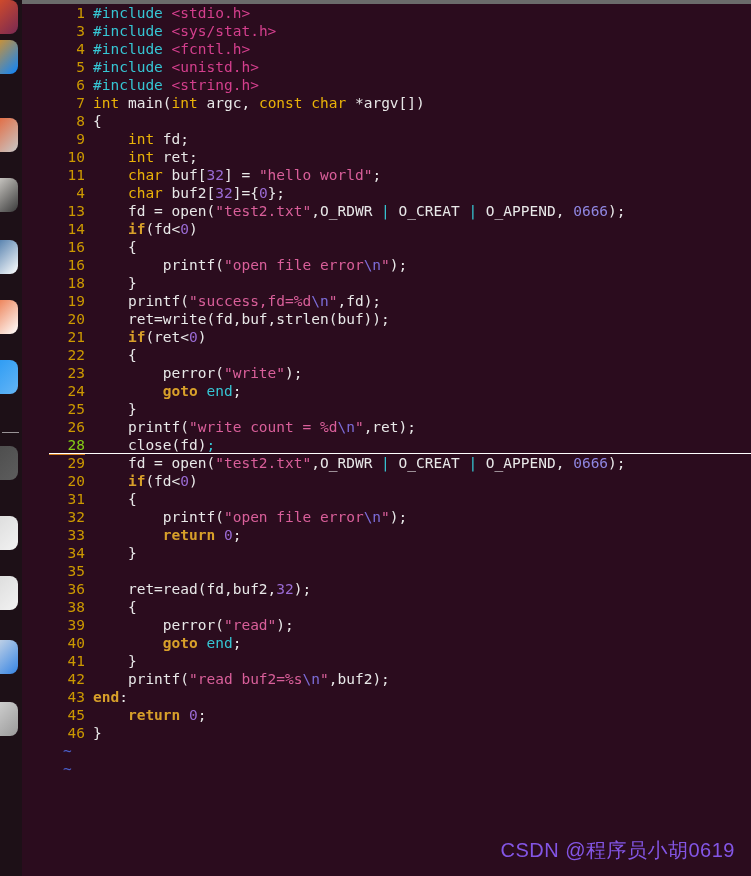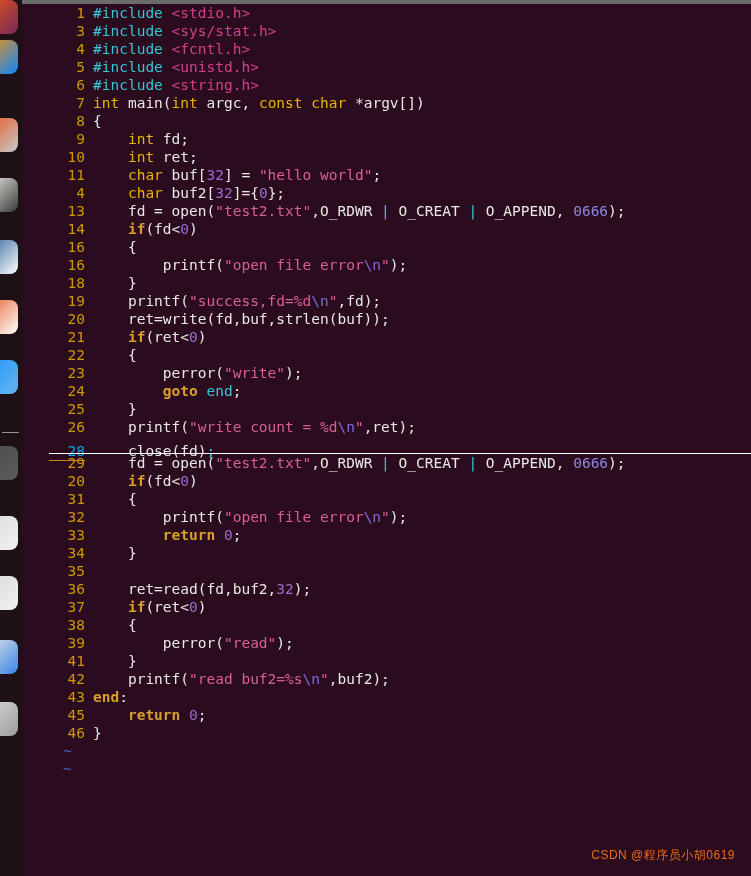--- a/index.html
+++ b/index.html
@@ -71,23 +71,22 @@
 
   
   .line.cursorline::after {
     content: "";
     position: absolute;
     left: 0; right: -22px; bottom: 0;
     height: 1px;
     background: #ffffff;
   }
   .line.cursorline .ln {
-    color: #0ea5e9;
+    color: #84cc16;
     border-bottom: 1px solid #d07b1a;
-    margin-top: 6px;
   }
 
   
   .tilde {
     height: 18px; line-height: 18px; font-size: 14.5px;
     color: #4a5ec8; padding-left: 14px; white-space: pre;
   }
 
   
   .c-pre   { color: #36c6d4; }   
@@ -100,23 +99,23 @@
   .c-esc   { color: #7c6cd8; }   
   .c-kw    { color: #d8a02a; font-weight: bold; }   
   .c-label { color: #36c6d4; }   
   .c-op    { color: #36c6d4; }   
   .c-semi  { color: #36c6d4; }
 
   
   #watermark {
     position: absolute;
     right: 16px; bottom: 12px;
-    color: #f97316;
+    color: #8b5cf6;
     font-family: "Liberation Sans", "DejaVu Sans", sans-serif;
-    font-size: 12px;
+    font-size: 20px;
     letter-spacing: 0.5px;
     z-index: 9;
     opacity: 0.92;
   }
 </style>
 </head>
 <body>
 
 <div id="screen">
 
@@ -190,23 +189,23 @@
         <div class="line"><span class="ln">26</span><span class="code"><span class="c-id">    printf(</span><span class="c-str">"write count = %d</span><span class="c-esc">\n</span><span class="c-str">"</span><span class="c-id">,ret);</span></span></div>
         <div class="line cursorline"><span class="ln">28</span><span class="code"><span class="c-id">    close(fd)</span><span class="c-semi">;</span></span></div>
         <div class="line"><span class="ln">29</span><span class="code"><span class="c-id">    fd = open(</span><span class="c-str">"test2.txt"</span><span class="c-id">,O_RDWR </span><span class="c-op">|</span><span class="c-id"> O_CREAT </span><span class="c-op">|</span><span class="c-id"> O_APPEND, </span><span class="c-numo">0666</span><span class="c-id">);</span></span></div>
         <div class="line"><span class="ln">20</span><span class="code"><span class="c-id">    </span><span class="c-kw">if</span><span class="c-id">(fd&lt;</span><span class="c-num">0</span><span class="c-id">)</span></span></div>
         <div class="line"><span class="ln">31</span><span class="code"><span class="c-id">    {</span></span></div>
         <div class="line"><span class="ln">32</span><span class="code"><span class="c-id">        printf(</span><span class="c-str">"open file error</span><span class="c-esc">\n</span><span class="c-str">"</span><span class="c-id">);</span></span></div>
         <div class="line"><span class="ln">33</span><span class="code"><span class="c-id">        </span><span class="c-kw">return</span><span class="c-id"> </span><span class="c-num">0</span><span class="c-id">;</span></span></div>
         <div class="line"><span class="ln">34</span><span class="code"><span class="c-id">    }</span></span></div>
         <div class="line"><span class="ln">35</span><span class="code"></span></div>
         <div class="line"><span class="ln">36</span><span class="code"><span class="c-id">    ret=read(fd,buf2,</span><span class="c-num">32</span><span class="c-id">);</span></span></div>
-        <div class="line"><span class="ln">37</span><span class="code"><span class="c-id">    </span><span class="c-kw">if</span><span class="c-id">(ret&lt;</span><span class="c-num">0</span><span class="c-id">)</span></span></div>
         <div class="line"><span class="ln">38</span><span class="code"><span class="c-id">    {</span></span></div>
         <div class="line"><span class="ln">39</span><span class="code"><span class="c-id">        perror(</span><span class="c-str">"read"</span><span class="c-id">);</span></span></div>
+        <div class="line"><span class="ln">40</span><span class="code"><span class="c-id">        </span><span class="c-kw">goto</span><span class="c-id"> </span><span class="c-label">end</span><span class="c-id">;</span></span></div>
         <div class="line"><span class="ln">41</span><span class="code"><span class="c-id">    }</span></span></div>
         <div class="line"><span class="ln">42</span><span class="code"><span class="c-id">    printf(</span><span class="c-str">"read buf2=%s</span><span class="c-esc">\n</span><span class="c-str">"</span><span class="c-id">,buf2);</span></span></div>
         <div class="line"><span class="ln">43</span><span class="code"><span class="c-kw">end</span><span class="c-id">:</span></span></div>
         <div class="line"><span class="ln">45</span><span class="code"><span class="c-id">    </span><span class="c-kw">return</span><span class="c-id"> </span><span class="c-num">0</span><span class="c-id">;</span></span></div>
         <div class="line"><span class="ln">46</span><span class="code"><span class="c-id">}</span></span></div>
       </div>
     <div id="tilde-rows">
         <div class="tilde">~</div>
         <div class="tilde">~</div>
       </div>

